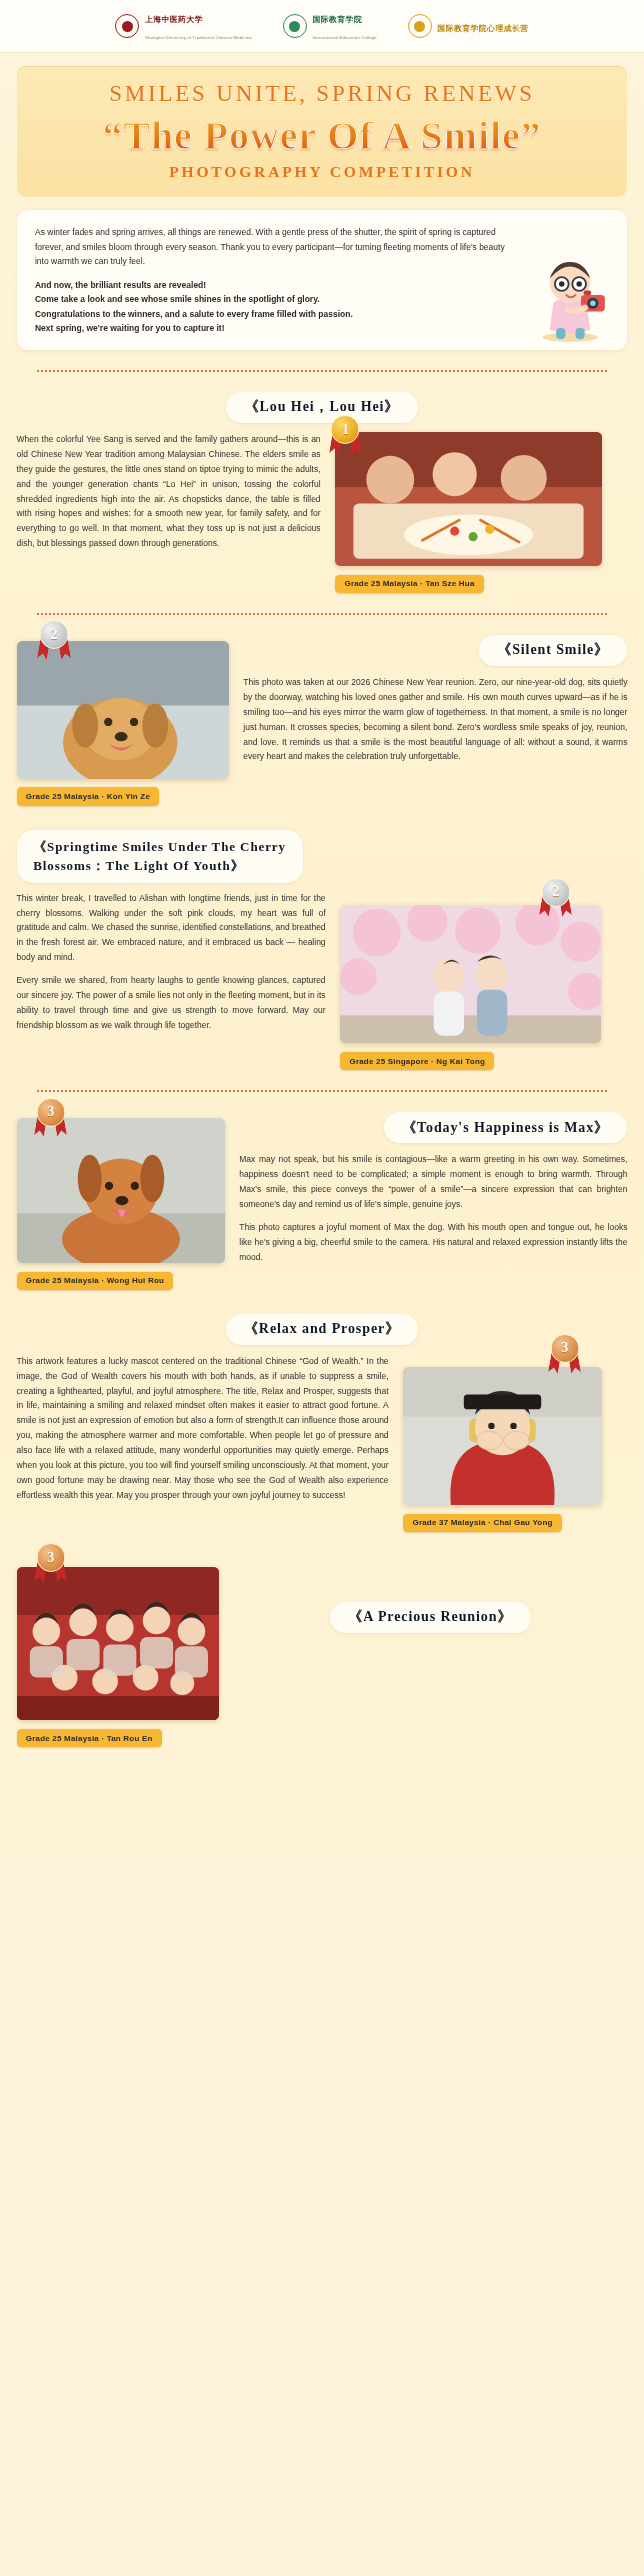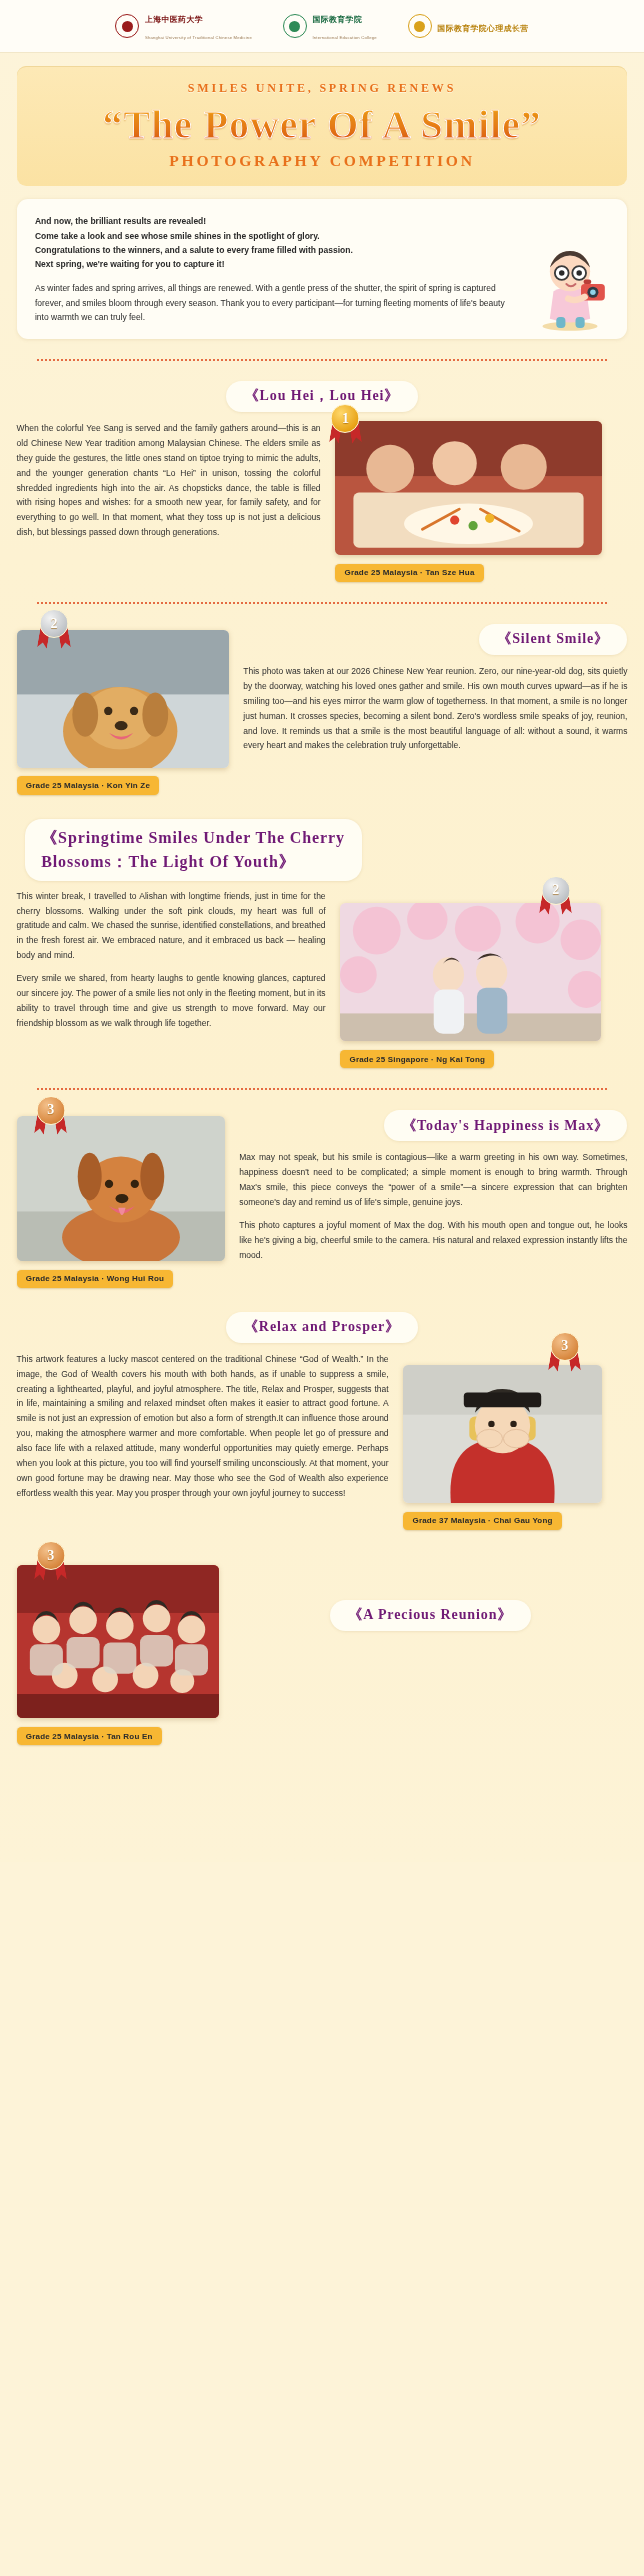--- a/index.html
+++ b/index.html
@@ -55,21 +55,21 @@
     margin:0 16.6px;
     padding:14.7px 9.2px 16.6px;
     text-align:center;
     background:linear-gradient(180deg,#fde9b6 0%,#fbe2a3 100%);
     border-radius:9.2px;
     box-shadow:0 0.9px 0 #f0d79a inset;
     position:relative;
   }
   .kicker {
     font-family:"Liberation Serif", serif;
-    font-size:12px; font-weight:bold; letter-spacing:2.8px;
+    font-size:23px; font-weight:normal; letter-spacing:2.8px;
     color:#e8711c;
     text-shadow:0 0.9px 0 #fff6dc;
   }
   .main-title {
     font-family:"Liberation Serif", serif;
     font-size:40px; font-weight:bold; letter-spacing:0.9px;
     margin:5.5px 0 3.7px;
     background:linear-gradient(180deg,#f6b31c 0%,#ef7c17 55%,#d93c13 100%);
     -webkit-background-clip:text; background-clip:text;
     color:transparent;
@@ -106,25 +106,25 @@
     opacity:.85;
   }
 
   
   .sec-title {
     display:inline-block;
     background:#fffdf3;
     border-radius:16.6px;
     padding:6.4px 18.4px;
     font-family:"Liberation Serif", serif;
-    font-size:14px; font-weight:bold; color:#701a75;
+    font-size:14px; font-weight:bold; color:#0f172a;
     letter-spacing:0.9px;
     box-shadow:0 0.9px 2.8px rgba(180,150,90,.18);
   }
-  .sec-title.two-line { line-height:1.5; padding:7.4px 16.6px; font-size:16px; text-align:left;margin-left:8px;}
+  .sec-title.two-line { line-height:1.5; padding:7.4px 16.6px; font-size:13px; text-align:left;}
 
   
   .entry { position:relative; margin:0 16.6px; }
   .body-text {
     font-size:8.5px; line-height:1.75; color:#2f2f2f; text-align:justify;
   }
   .body-text p { margin:0 0 8.3px; }
 
   
   .photo {
@@ -212,27 +212,27 @@
 
   <div style="height:13px"></div>
   <div class="title-block">
     <div class="kicker">SMILES UNITE,  SPRING RENEWS</div>
     <div class="main-title">“The Power Of A Smile”</div>
     <div class="sub-title">PHOTOGRAPHY COMPETITION</div>
   </div>
 
   <div class="intro-wrap">
     <div class="intro-card">
+      <p>As winter fades and spring arrives, all things are renewed. With a gentle press of the shutter, the spirit of spring is captured forever, and smiles bloom through every season. Thank you to every participant—for turning fleeting moments of life's beauty into warmth we can truly feel.</p>
       <p>
         <b>And now, the brilliant results are revealed!</b><br>
         <b>Come take a look and see whose smile shines in the spotlight of glory.</b><br>
         <b>Congratulations to the winners, and a salute to every frame filled with passion.</b><br>
         <b>Next spring, we're waiting for you to capture it!</b>
       </p>
-      <p>As winter fades and spring arrives, all things are renewed. With a gentle press of the shutter, the spirit of spring is captured forever, and smiles bloom through every season. Thank you to every participant—for turning fleeting moments of life's beauty into warmth we can truly feel.</p>
     </div>
     <svg class="kid" viewBox="0 0 96 104">
       <ellipse cx="48" cy="98" rx="30" ry="5" fill="#f3dca8"></ellipse>
       <path d="M30 60 q18 -10 36 0 l4 30 q-22 8 -44 0z" fill="#f7c8d8"></path>
       <rect x="33" y="88" width="10" height="12" rx="4" fill="#6fb7c9"></rect>
       <rect x="54" y="88" width="10" height="12" rx="4" fill="#6fb7c9"></rect>
       <circle cx="48" cy="38" r="22" fill="#fcd9c0"></circle>
       <path d="M26 34 q22 -26 44 0 q-6 -18 -22 -18 q-16 0 -22 18z" fill="#4a3b33"></path>
       <circle cx="39" cy="40" r="7.5" fill="#fff" stroke="#3a3a3a" stroke-width="2"></circle>
       <circle cx="58" cy="40" r="7.5" fill="#fff" stroke="#3a3a3a" stroke-width="2"></circle>

